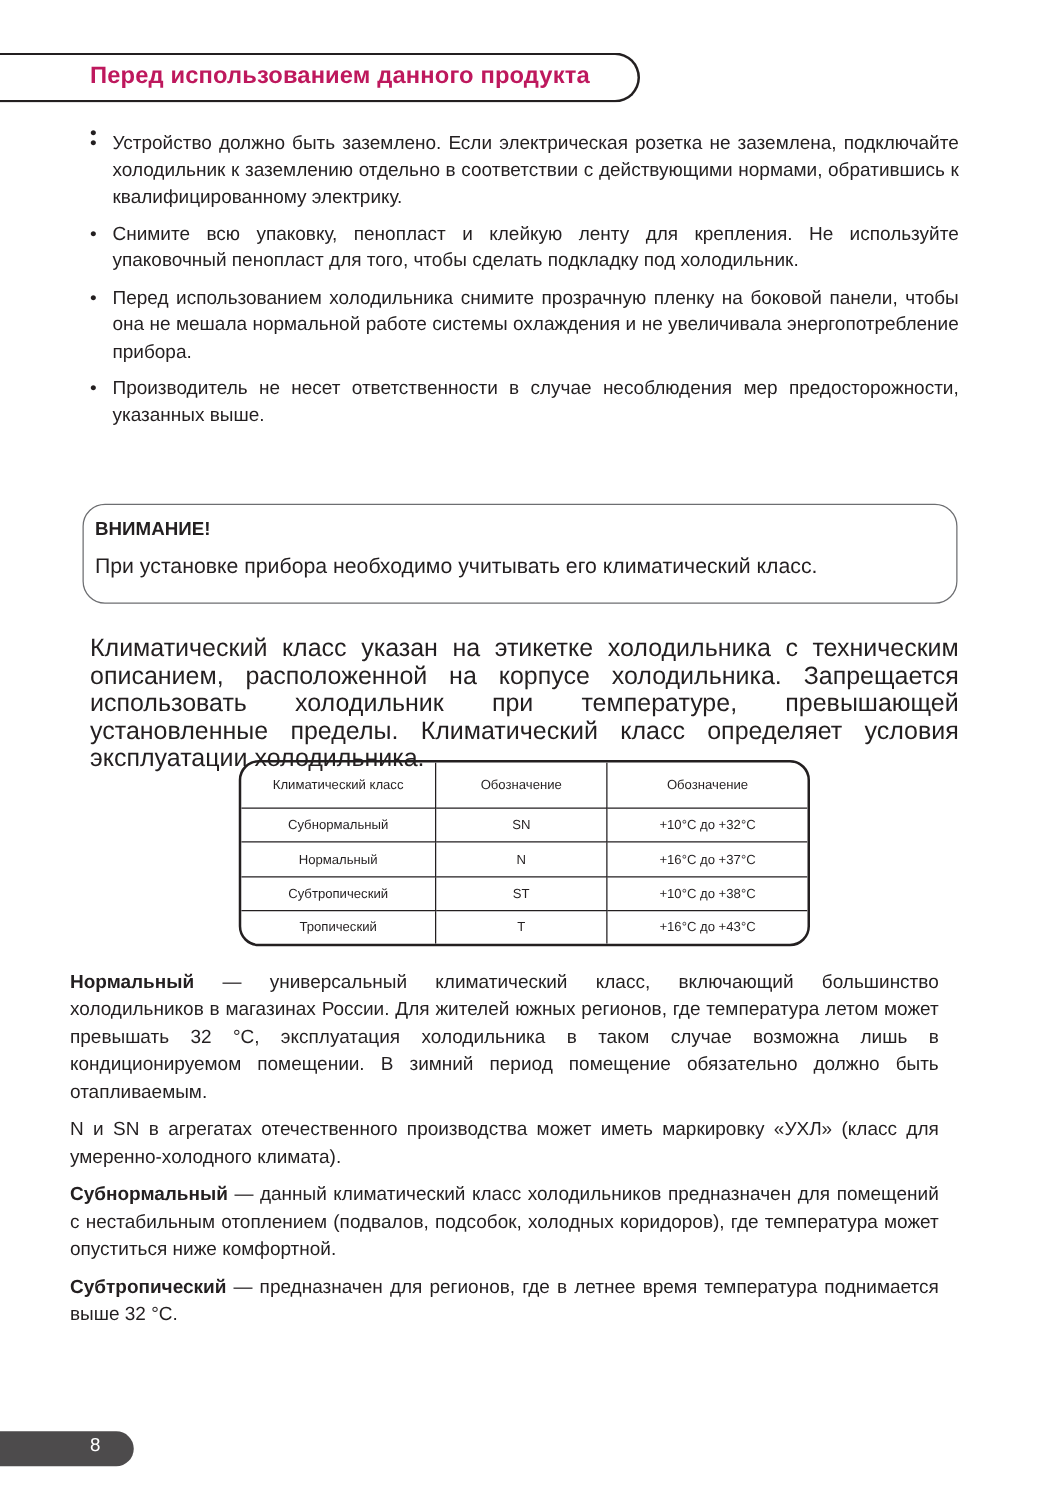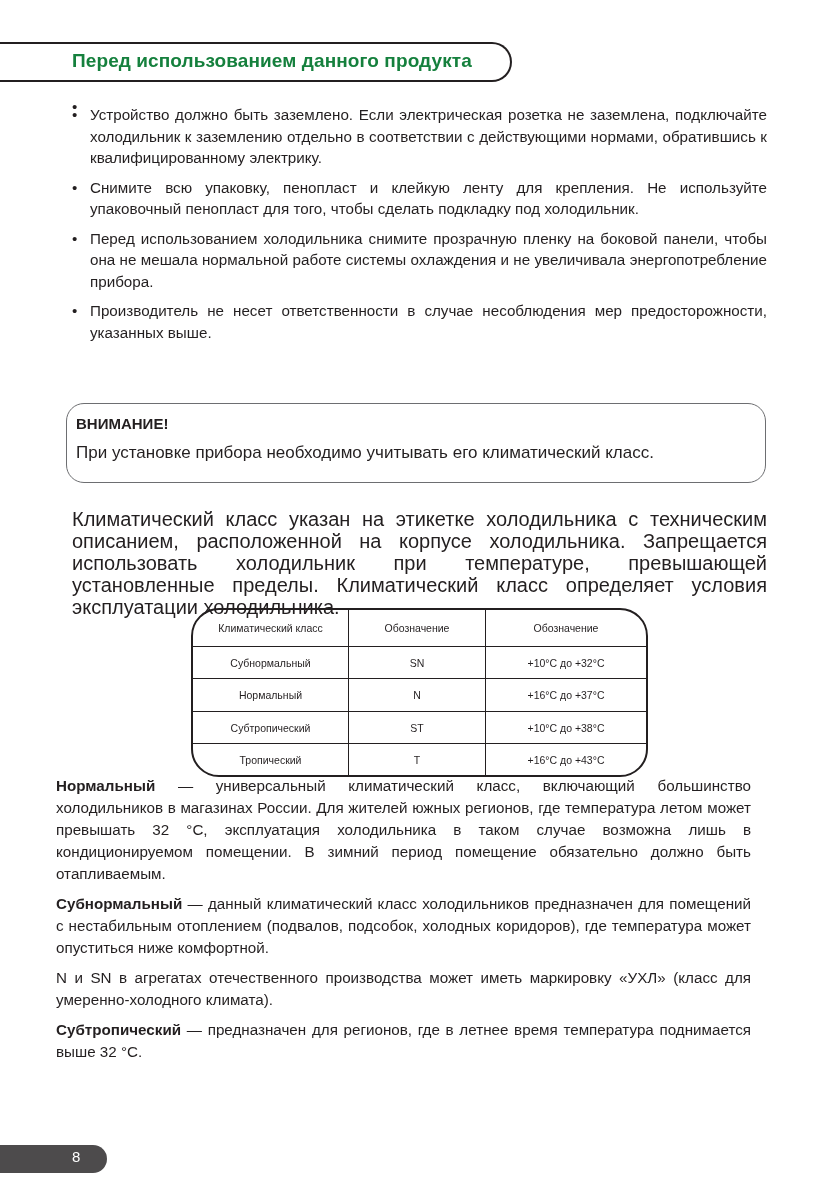--- a/index.html
+++ b/index.html
@@ -3,37 +3,37 @@
 <meta charset="utf-8">
 <style>
   html, body { margin: 0; padding: 0; background: #ffffff; }
   body { width: 839px; height: 1191px; position: relative; overflow: hidden;
          font-family: "Liberation Sans", sans-serif; color: #231f20; }
 
   .header-tab { position: absolute; left: -20px; top: 42px; width: 532px; height: 40px;
                 border: 2px solid #231f20; border-left: none; border-radius: 0 22px 22px 0;
                 box-sizing: border-box; }
   .header-title { position: absolute; left: 72px; top: 50px; font-size: 19px; font-weight: bold;
-                  color: #15803d; letter-spacing: 0.1px; }
+                  color: #be185d; letter-spacing: 0.1px; }
 
   .bullets { position: absolute; left: 72px; top: 96px; width: 695px; margin: 0; padding: 0; list-style: none; }
   .bullets li { position: relative; padding-left: 18px; font-size: 15.2px; line-height: 21.5px;
                 margin-bottom: 8px; text-align: justify; }
   .bullets li .dot { position: absolute; left: 0; top: 0; }
 
   .warning-box { position: absolute; left: 66px; top: 403px; width: 700px; height: 80px;
                  border: 1.5px solid #6d6e71; border-radius: 18px; box-sizing: border-box; }
   .warning-title { position: absolute; left: 76px; top: 415px; font-size: 15px; font-weight: bold; }
   .warning-text { position: absolute; left: 76px; top: 443px; font-size: 17px; }
 
   .intro { position: absolute; left: 72px; top: 508px; width: 695px; font-size: 20px;
            line-height: 22px; text-align: justify; margin: 0; }
 
-  .table-wrap { position: absolute; left: 191px; top: 608px; width: 457px; height: 169px;
-                border: 2px solid #231f20; border-radius: 28px; box-sizing: border-box; overflow: hidden; }
+  .table-wrap { position: absolute; left: 191px; top: 608px; width: 457px; height: 149px;
+                border: 2px solid #231f20; border-radius: 16px; box-sizing: border-box; overflow: hidden; }
   table.climate { border-collapse: collapse; width: 100%; height: 100%; font-size: 10.5px; }
   table.climate td, table.climate th { border: 1.5px solid #231f20; text-align: center; font-weight: normal;
                                        padding: 0; }
   table.climate tr:first-child th { border-top: none; height: 36px; }
   table.climate tr:last-child td { border-bottom: none; }
   table.climate td:first-child, table.climate th:first-child { border-left: none; width: 155px; }
   table.climate td:last-child, table.climate th:last-child { border-right: none; }
   table.climate th:nth-child(2), table.climate td:nth-child(2) { width: 136px; text-align: center; }
 
   .desc { position: absolute; left: 56px; top: 775px; width: 695px; margin: 0; }
@@ -91,19 +91,19 @@
       <td>Тропический</td>
       <td>T</td>
       <td>+16°C до +43°C</td>
     </tr>
   </tbody>
     </table>
 </div>
 
 <div class="desc">
   <p><b>Нормальный</b><span> — универсальный климатический класс, включающий большинство холодильников в магазинах России. Для жителей южных регионов, где температура летом может превышать 32 °С, эксплуатация холодильника в таком случае возможна лишь в кондиционируемом помещении. В зимний период помещение обязательно должно быть отапливаемым.</span></p>
+  <p><span>N и SN в агрегатах отечественного производства может иметь маркировку «УХЛ» (класс для умеренно-холодного климата).</span></p>
   <p><b>Субнормальный</b><span> — данный климатический класс холодильников предназначен для помещений с нестабильным отоплением (подвалов, подсобок, холодных коридоров), где температура может опуститься ниже комфортной.</span></p>
-  <p><span>N и SN в агрегатах отечественного производства может иметь маркировку «УХЛ» (класс для умеренно-холодного климата).</span></p>
   <p><b>Субтропический</b><span> — предназначен для регионов, где в летнее время температура поднимается выше 32 °С.</span></p>
 </div>
 
 <div class="page-tab"></div>
 <div class="page-num">8</div>
 
 </body></html>

